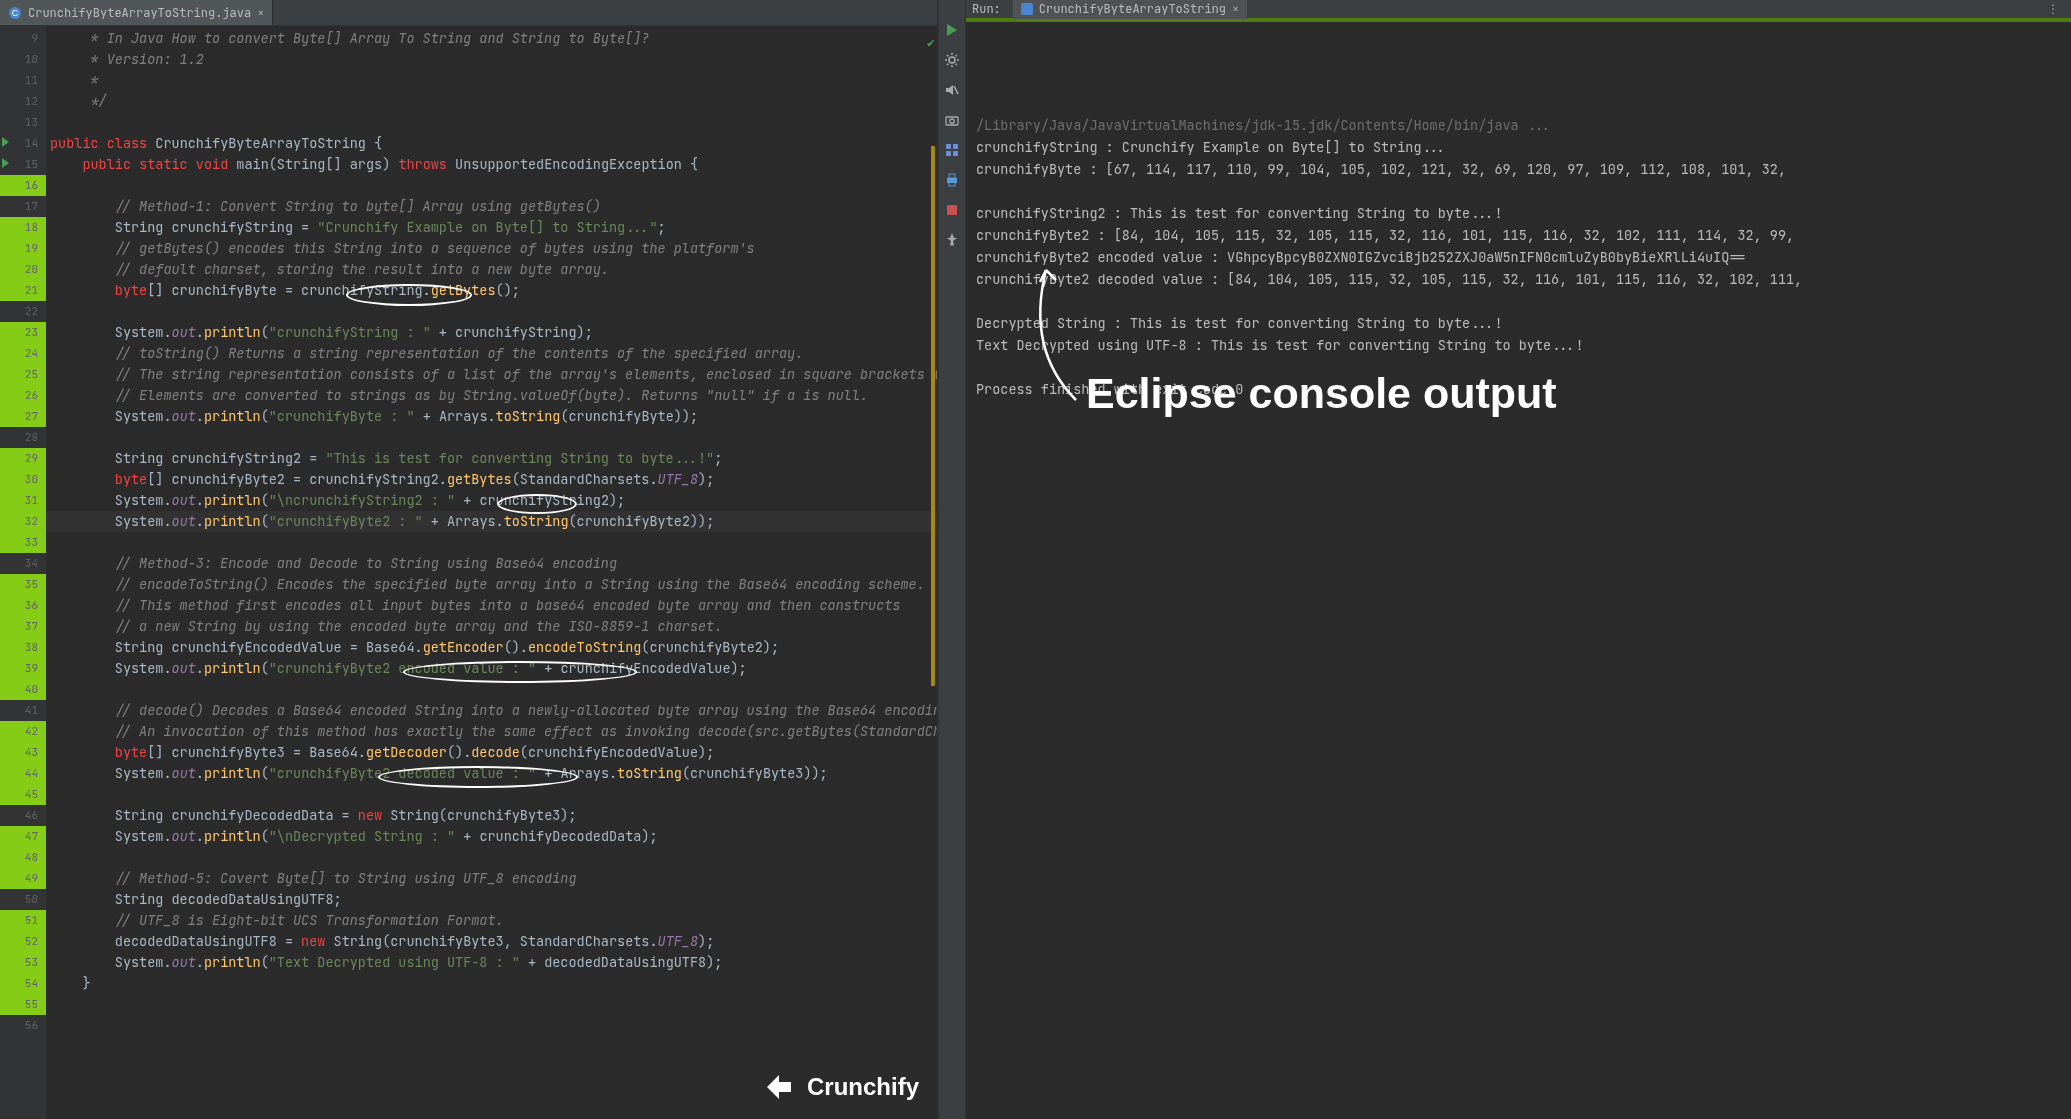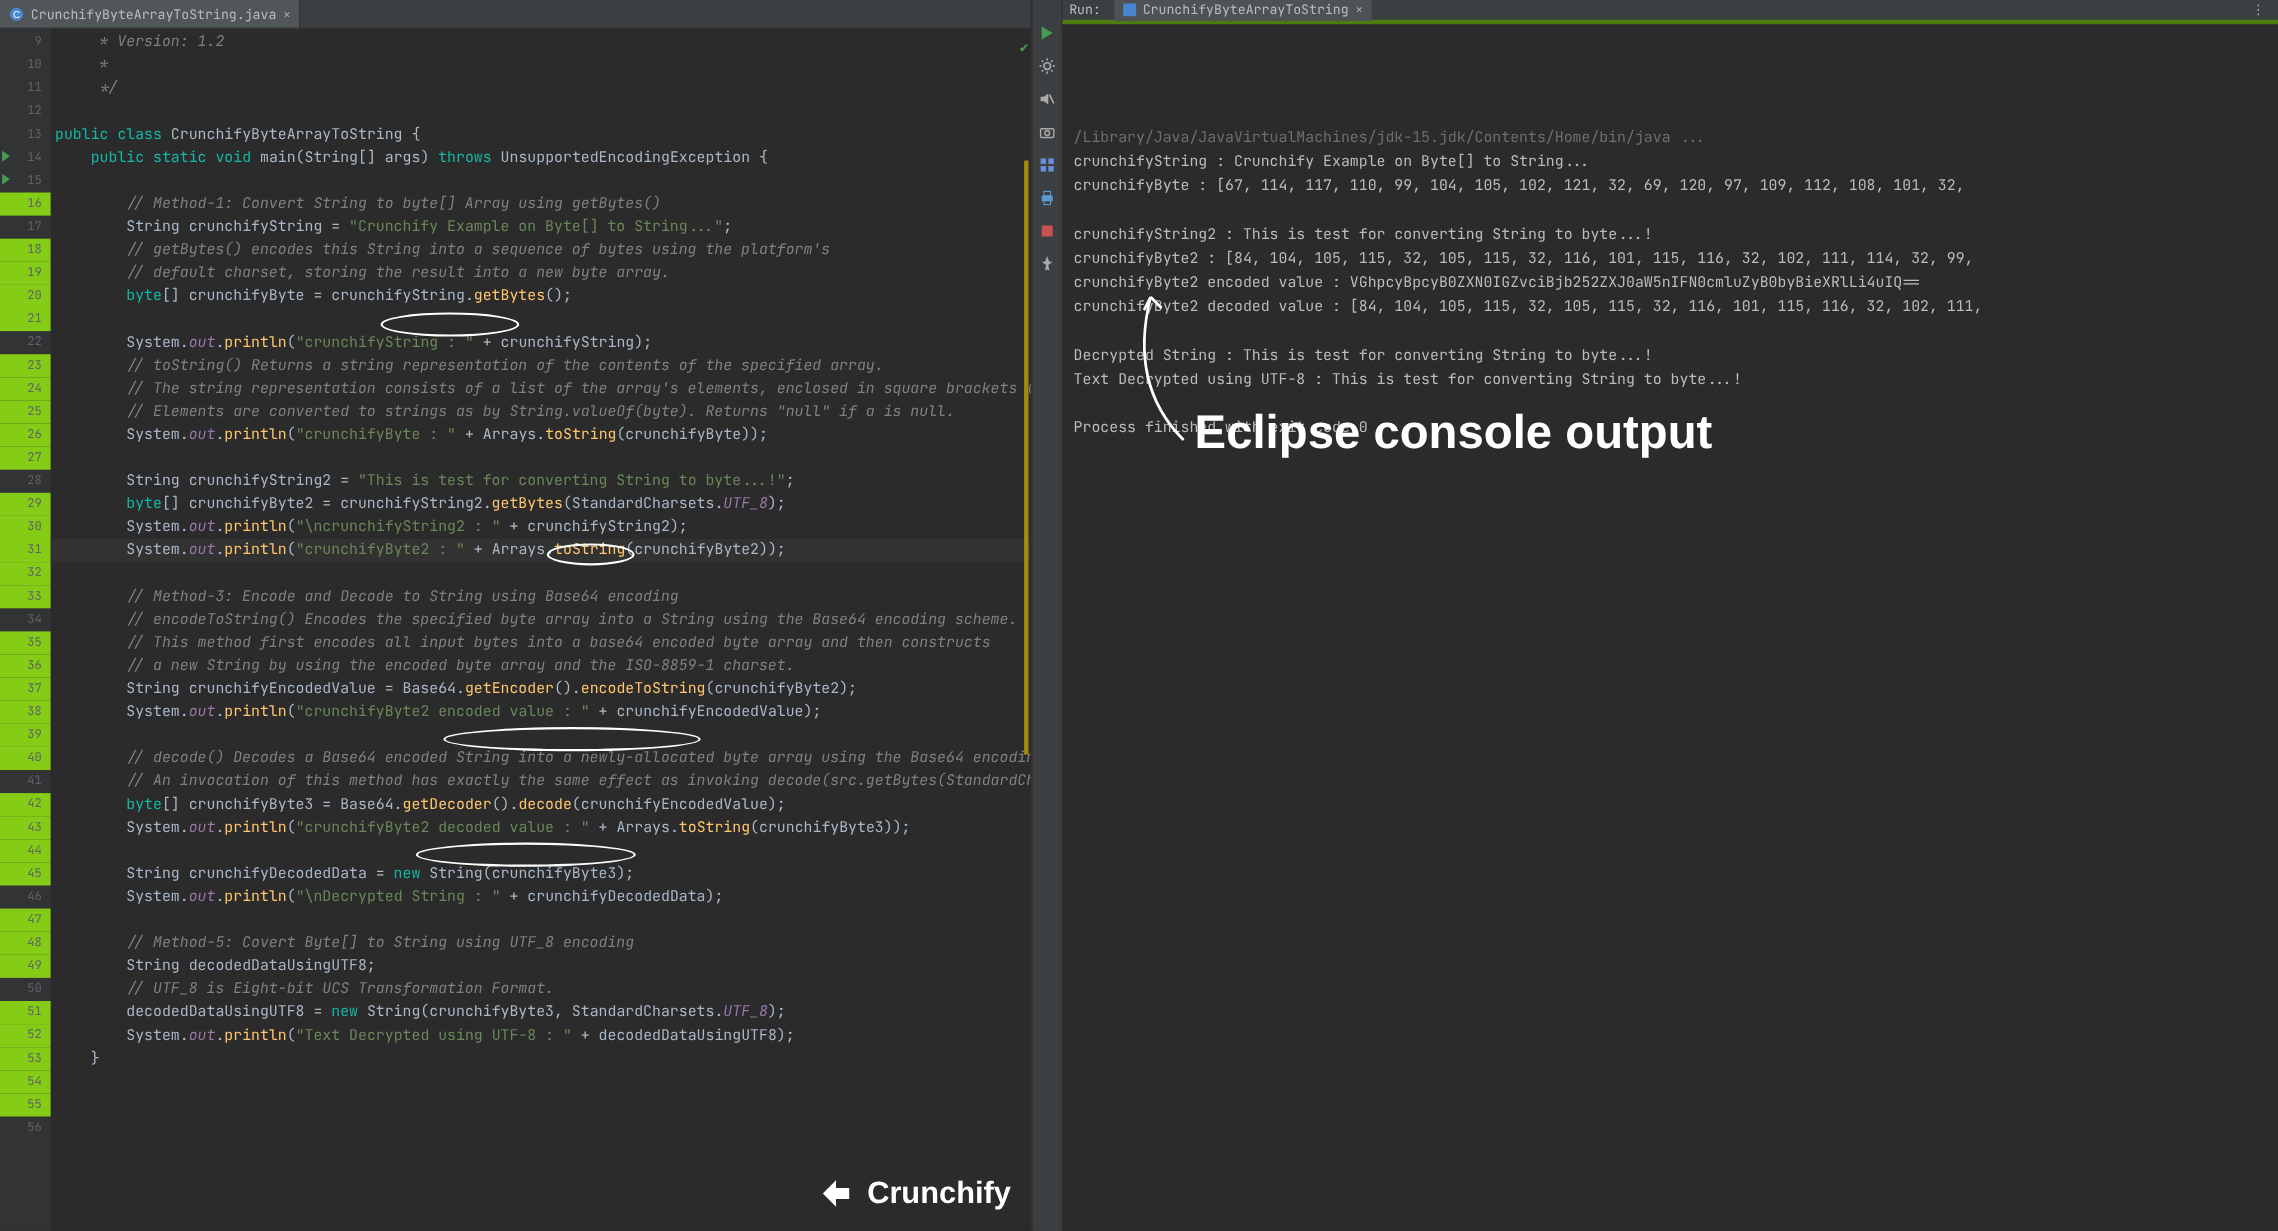--- a/index.html
+++ b/index.html
@@ -80,21 +80,21 @@
   }
   .code-line {
     height: 21px;
     line-height: 21px;
     white-space: pre;
     padding-left: 4px;
     font-size: 13.5px;
   }
   .hl-line { background: #323232; }
   
-  .c-key { color: #14b8a6; }
+  .c-key { color: #ef4444; }
   .c-str { color: #6a8759; }
   .c-com { color: #808080; font-style: italic; }
   .c-field { color: #9876aa; font-style: italic; }
   .c-method { color: #ffc66d; }
   .c-class { color: #a9b7c6; }
 
   
   .annot-title {
     position: absolute;
     top: 36px;
@@ -187,21 +187,21 @@
     position: absolute;
     pointer-events: none;
   }
   .crunchify-logo {
     position: absolute;
     bottom: 18px;
     right: 18px;
     color: #fff;
     font-family: "Arial Black","Helvetica Neue",sans-serif;
     font-weight: 900;
-    font-size: 28px;
+    font-size: 24px;
     display:flex; align-items:center; gap:8px;
     pointer-events:none;
   }
 </style>
 </head>
 <body>
 
 <div class="app">
 
   <div class="editor-panel">
@@ -274,20 +274,21 @@
         <div class="circ" style="top:258px; left:300px; width:126px; height:22px;"></div>
         <div class="circ" style="top:468px; left:451px; width:80px; height:20px;"></div>
         <div class="circ" style="top:635px; left:357px; width:234px; height:22px;"></div>
         <div class="circ" style="top:740px; left:332px; width:200px; height:22px;"></div>
         <div class="crunchify-logo">
           <svg width="34" height="28" viewBox="0 0 34 28">
               <path d="M2 14 L14 2 L14 9 L26 9 L26 19 L14 19 L14 26 Z" fill="#fff"></path>
             </svg>
           <span>Crunchify</span>
         </div>
+      <div class="code-line">     <span class="c-com">* In Java How to convert Byte[] Array To String and String to Byte[]?</span></div>
           <div class="code-line">     <span class="c-com">* Version: 1.2</span></div>
           <div class="code-line">     <span class="c-com">*</span></div>
           <div class="code-line">     <span class="c-com">*/</span></div>
           <div class="code-line"></div>
           <div class="code-line"><span class="c-key">public</span> <span class="c-key">class</span> <span class="c-class">CrunchifyByteArrayToString</span> {</div>
           <div class="code-line">    <span class="c-key">public</span> <span class="c-key">static</span> <span class="c-key">void</span> main(<span class="c-class">String</span>[] args) <span class="c-key">throws</span> <span class="c-class">UnsupportedEncodingException</span> {</div>
           <div class="code-line"></div>
           <div class="code-line">        <span class="c-com">// Method-1: Convert String to byte[] Array using getBytes()</span></div>
           <div class="code-line">        <span class="c-class">String</span> crunchifyString = <span class="c-str">"Crunchify Example on Byte[] to String..."</span>;</div>
           <div class="code-line">        <span class="c-com">// getBytes() encodes this String into a sequence of bytes using the platform's</span></div>

